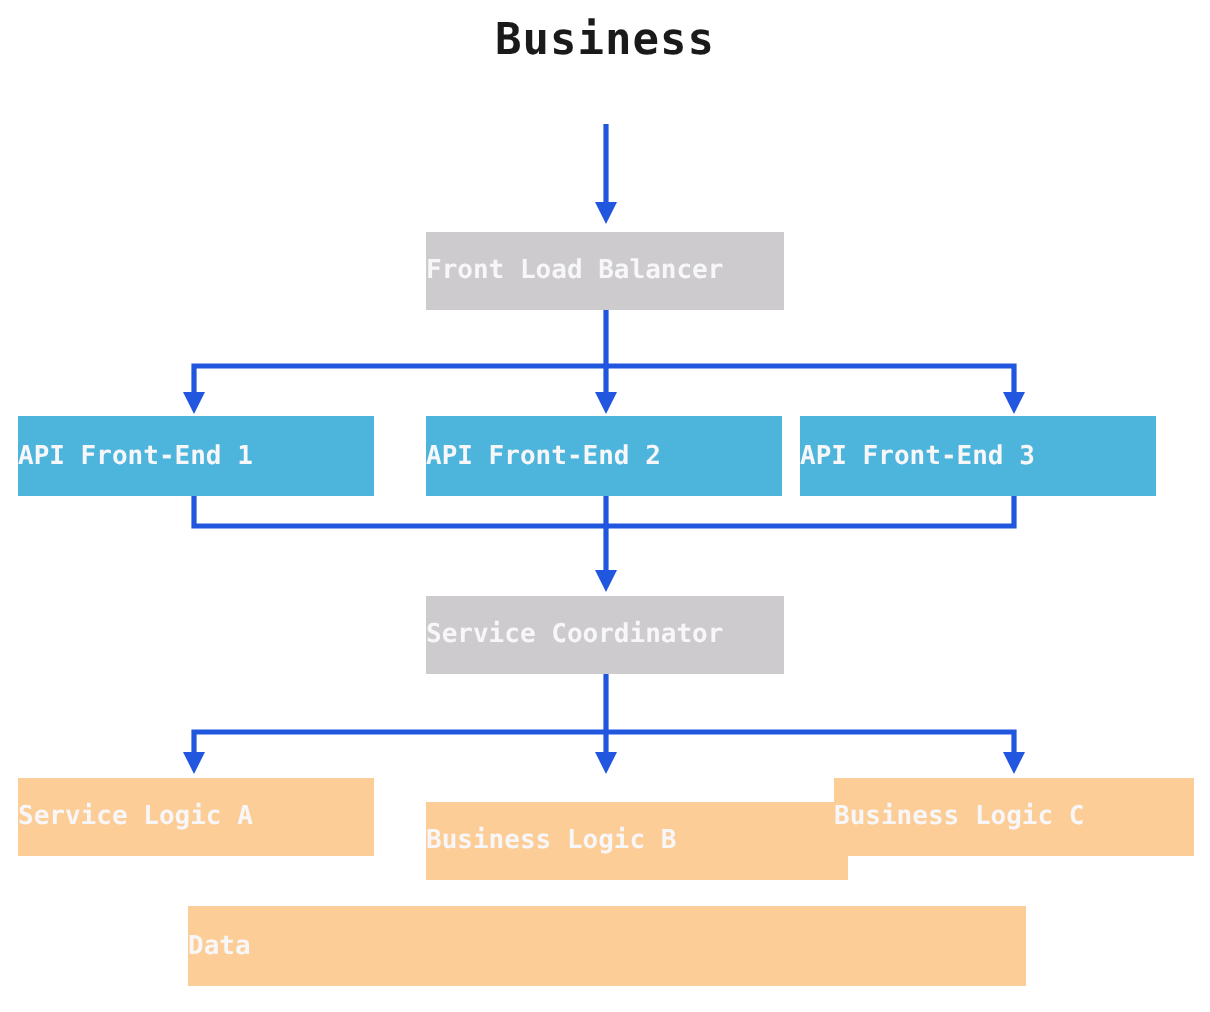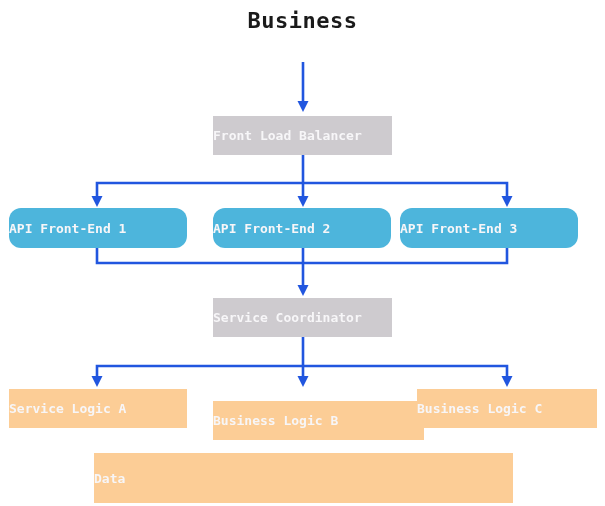--- a/index.html
+++ b/index.html
@@ -47,21 +47,21 @@
     position: absolute;
     display: flex;
     align-items: center;
     justify-content: flex-start;
     font-size: 13px;
     font-weight: bold;
     color: var(--c-label);
     white-space: nowrap;
   }
   .node.infra { background: var(--c-infra); }
-  .node.api   { background: var(--c-api); border-radius: 12px; }
+  .node.api   { background: var(--c-api); }
   .node.logic { background: var(--c-logic); }
 </style>
 </head>
 <body>
 
 <div class="canvas">
 
   <div class="title">Business</div>
 
   <svg class="wires" width="605" height="506" viewBox="0 0 605 506">
@@ -107,17 +107,17 @@
   <div class="node logic" style="left:9px; top:389px; width:178px; height:39px">
     <span>Service Logic A</span>
   </div>
   <div class="node logic" style="left:213px; top:401px; width:211px; height:39px">
     <span>Business Logic B</span>
   </div>
   <div class="node logic" style="left:417px; top:389px; width:180px; height:39px">
     <span>Business Logic C</span>
   </div>
 
-  <div class="node logic" style="left:94px; top:453px; width:419px; height:50px">
+  <div class="node logic" style="left:94px; top:453px; width:419px; height:40px">
     <span>Data</span>
   </div>
 
 </div>
 
 </body></html>

